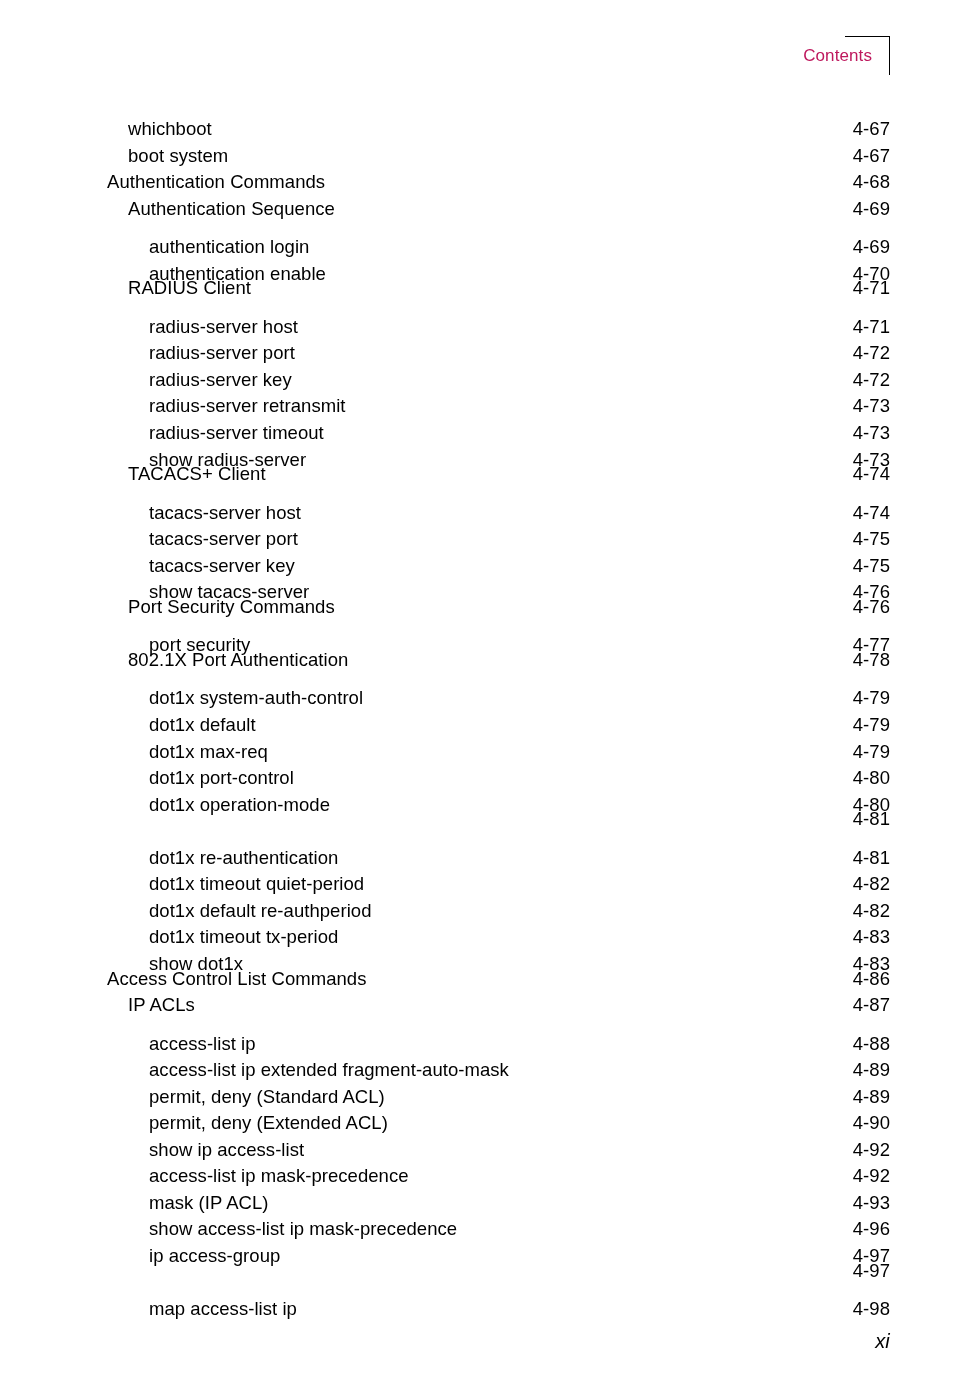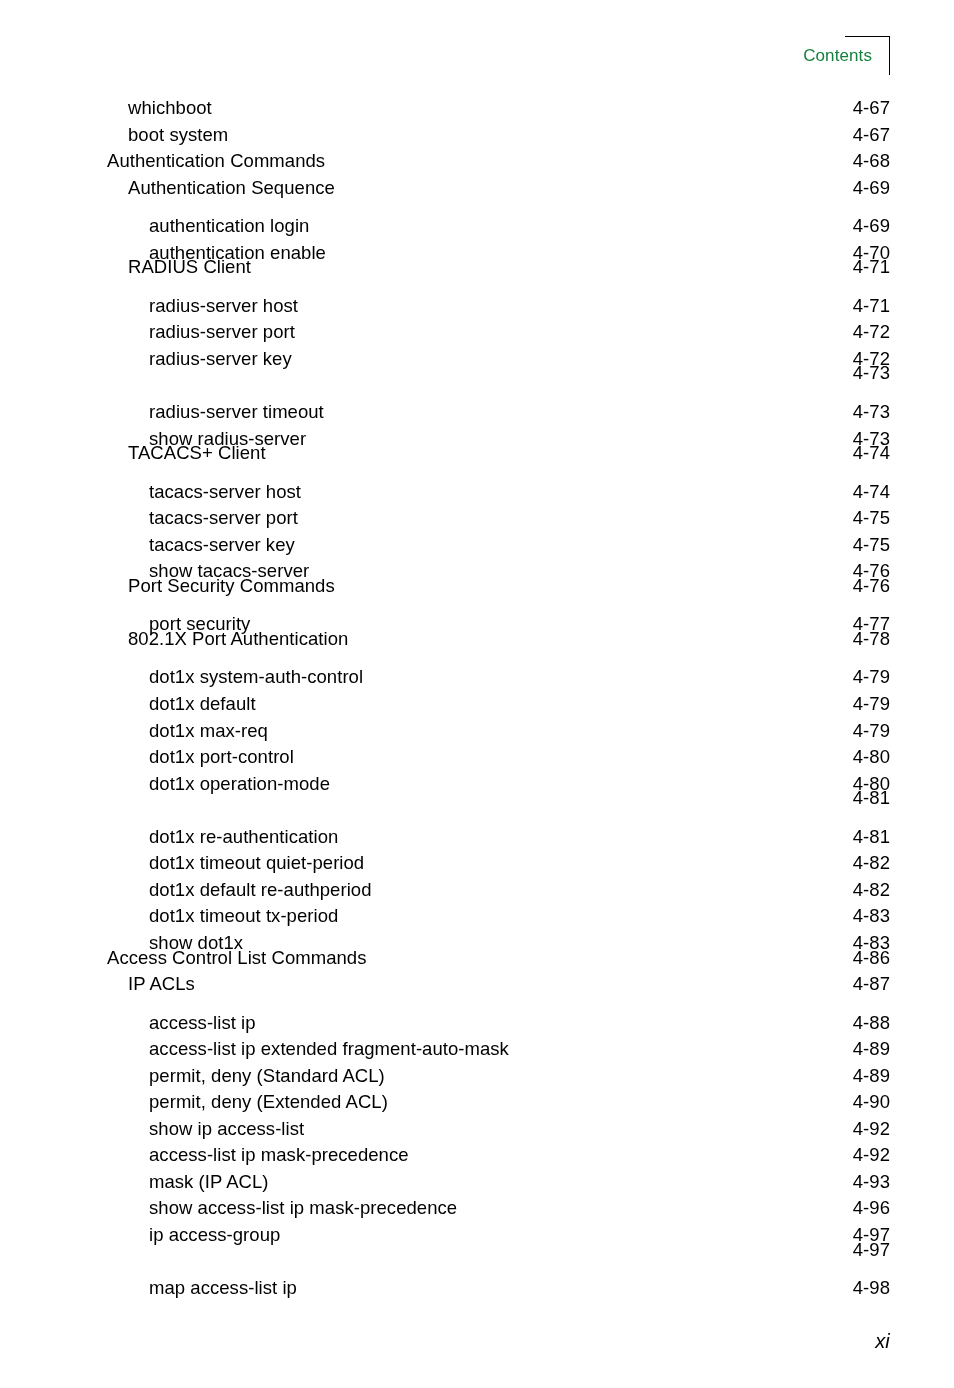--- a/index.html
+++ b/index.html
@@ -35,40 +35,40 @@
     position: relative;
     display: flex;
     align-items: center;
     padding-right: 10px;
     padding-top: 2px;
   }
   .header-title {
     font-size: 17px;
     line-height: 20px;
     letter-spacing: 0.1px;
-    color: #15803d;
+    color: #be185d;
     white-space: nowrap;
     padding-right: 8px;
     padding-top: 8px;
   }
   .header-corner {
     position: absolute;
     top: 0;
     right: 0;
     width: 44px;
     height: 38px;
     border-top: 1.6px solid #000000;
     border-right: 1.6px solid #000000;
     pointer-events: none;
   }
 
   
   .toc {
     position: absolute;
-    top: 95px;
+    top: 116px;
     left: 107px;
     width: 783px;
   }
   .toc-entry {
     display: flex;
     align-items: baseline;
     height: 26.55px;
     font-size: 18.5px;
     line-height: 26.55px;
     white-space: nowrap;
@@ -161,20 +161,21 @@
         <span class="toc-title">radius-server port</span>
         <span class="toc-filler"></span>
         <span class="toc-page">4-72</span>
       </div>
       <div class="toc-entry lvl3">
         <span class="toc-title">radius-server key</span>
         <span class="toc-filler"></span>
         <span class="toc-page">4-72</span>
       </div>
       <div class="toc-entry lvl3">
+        <span class="toc-title">radius-server retransmit</span>
         <span class="toc-filler"></span>
         <span class="toc-page">4-73</span>
       </div>
       <div class="toc-entry lvl3">
         <span class="toc-title">radius-server timeout</span>
         <span class="toc-filler"></span>
         <span class="toc-page">4-73</span>
       </div>
       <div class="toc-entry lvl3">
         <span class="toc-title">show radius-server</span>

